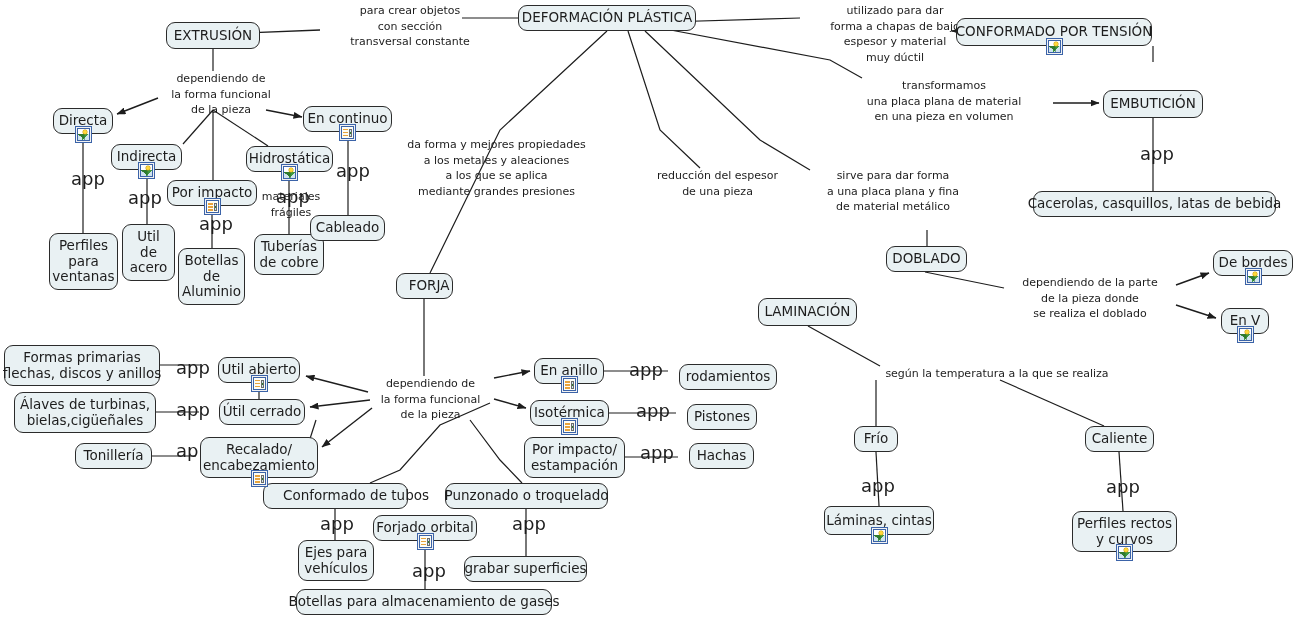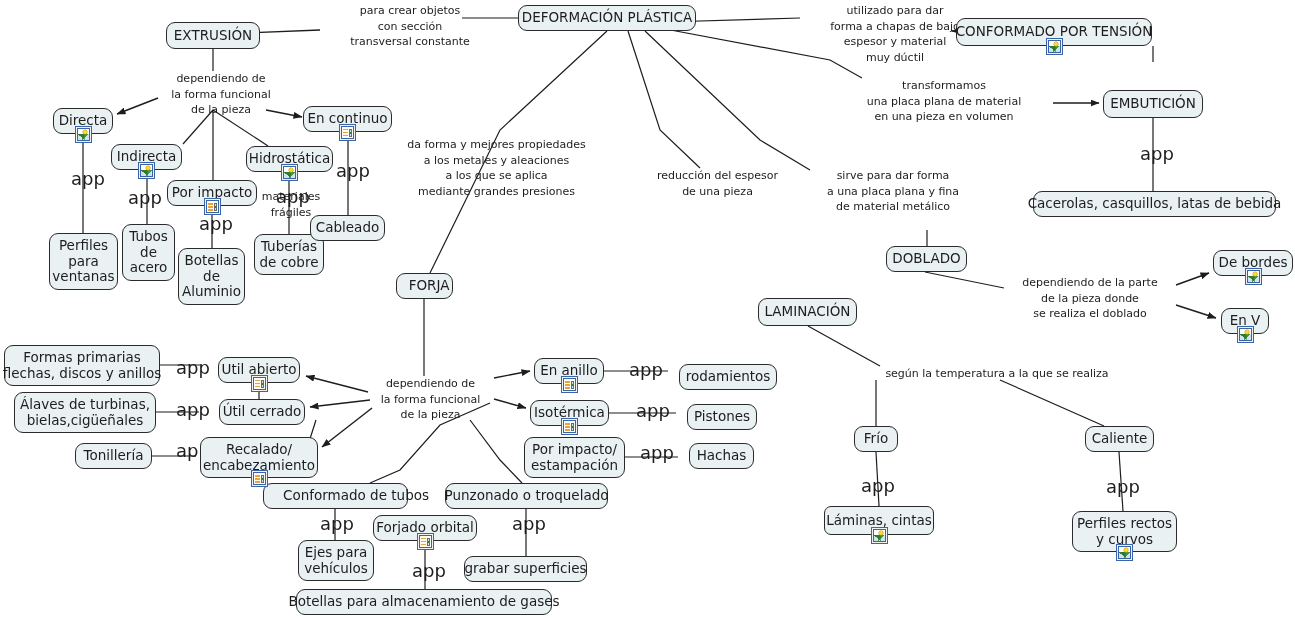--- a/index.html
+++ b/index.html
@@ -168,21 +168,21 @@
       <div class="ico pic" style="left: 281px; top: 164px;">
         <div class="inner"></div>
       </div>
       <div class="node" style="left: 303px; top: 106px; width: 89px; min-height: 26px;"><span>En continuo</span></div>
       <div class="ico doc" style="left: 339px; top: 124px;">
         <div class="inner"></div>
       </div>
       <div class="node" style="left: 49px; top: 233px; width: 69px; min-height: 57px;"><span>Perfiles
 para
 ventanas</span></div>
-      <div class="node" style="left: 122px; top: 224px; width: 53px; min-height: 57px;"><span>Tubos
+      <div class="node" style="left: 122px; top: 224px; width: 53px; min-height: 57px;"><span>Util
 de
 acero</span></div>
       <div class="node" style="left: 178px; top: 248px; width: 67px; min-height: 57px;"><span>Botellas
 de
 Aluminio</span></div>
       <div class="node" style="left: 254px; top: 234px; width: 70px; min-height: 41px;"><span>Tuberías
 de cobre</span></div>
       <div class="node" style="left: 310px; top: 215px; width: 75px; min-height: 26px;"><span>Cableado</span></div>
       <div class="node" style="left: 396px; top: 273px; width: 57px; min-height: 26px; padding-left: 16px;"><span>FORJA</span></div>
       <div class="node" style="left: 758px; top: 298px; width: 99px; min-height: 28px;"><span>LAMINACIÓN</span></div>

